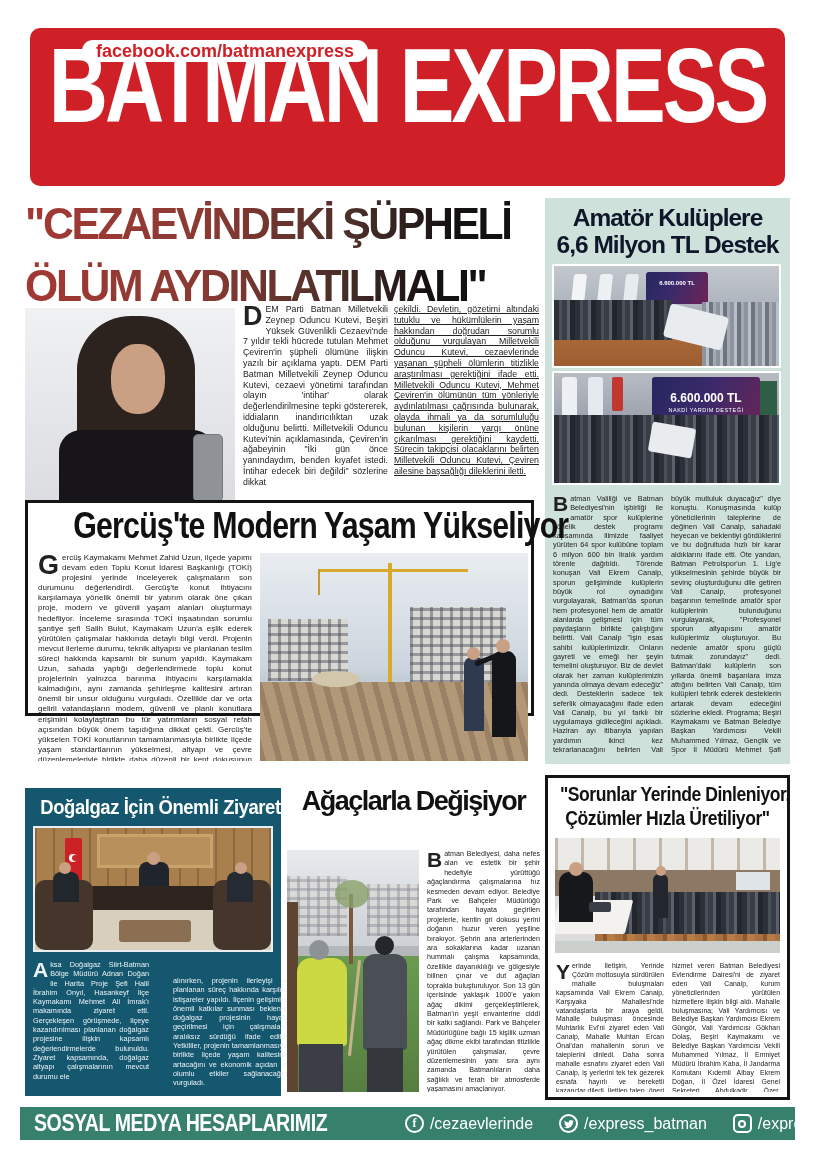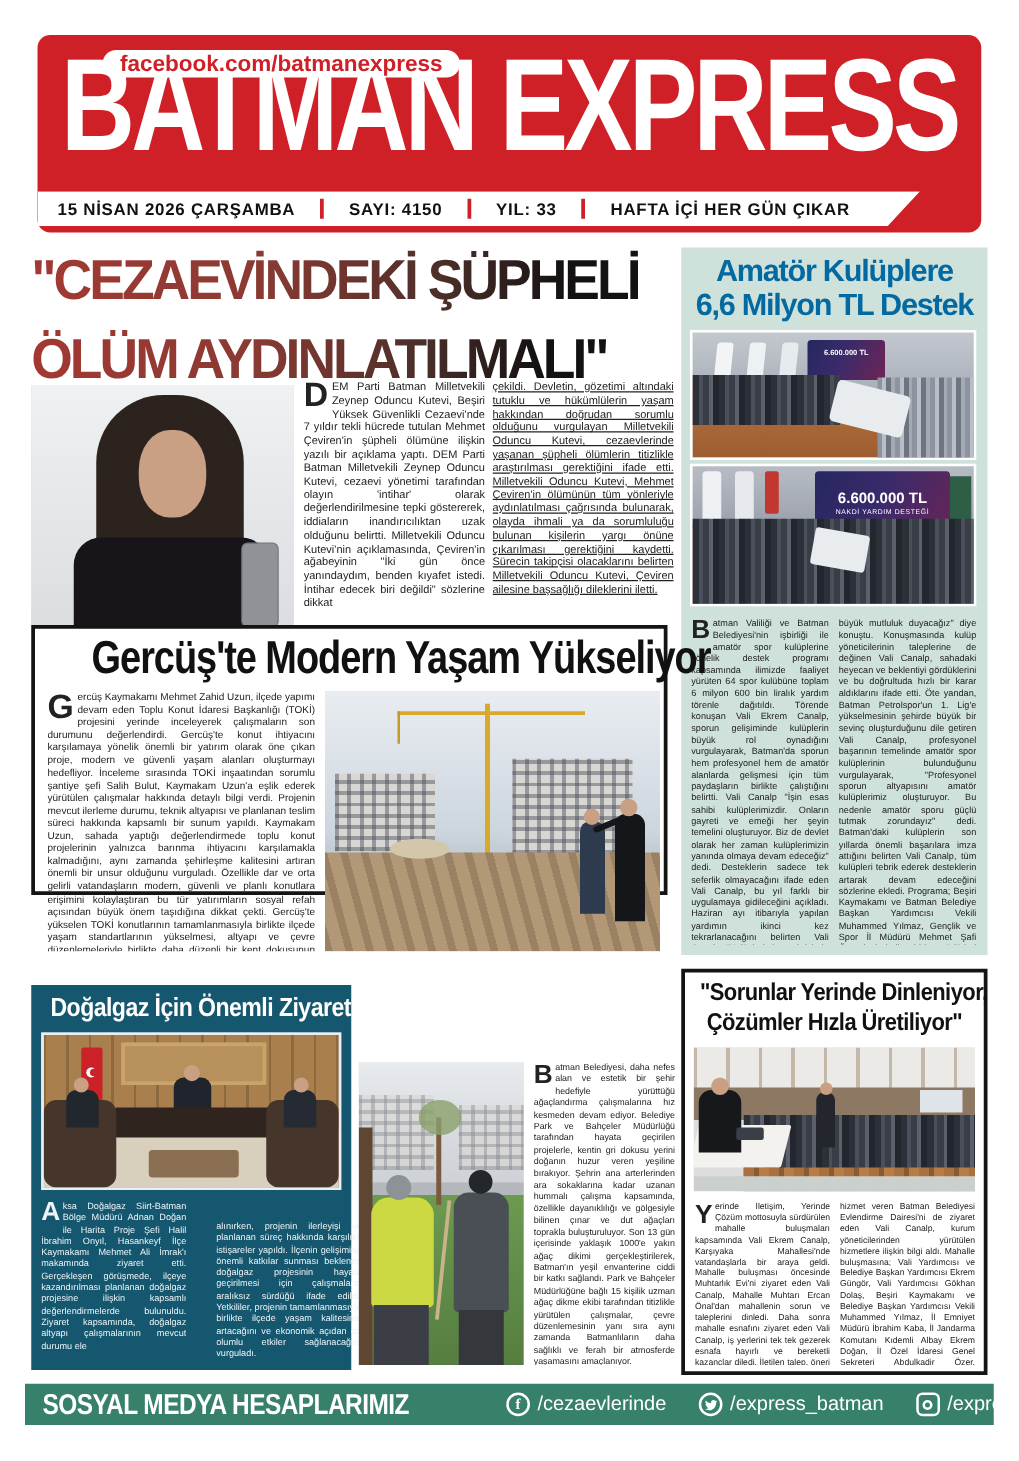--- a/index.html
+++ b/index.html
@@ -35,21 +35,21 @@
   .photo{position:absolute;overflow:hidden;background:#ddd;}
   .ph{position:absolute;}
   .crowd-dark{background:repeating-linear-gradient(90deg,#2c3038 0 5px,#4a4f59 5px 8px,#383d46 8px 13px,#5a616d 13px 16px,#23262d 16px 21px);}
   .crowd-light{background:repeating-linear-gradient(90deg,#8d94a0 0 4px,#b9bfc9 4px 7px,#6e7580 7px 11px,#a3aab4 11px 14px);}
   .win-grid{background-color:#d9d7d2;background-image:
      repeating-linear-gradient(90deg,rgba(70,75,90,.45) 0 3px,transparent 3px 10px),
      repeating-linear-gradient(0deg,rgba(70,75,90,.45) 0 3px,transparent 3px 9px);}
   
   #amator{position:absolute;left:545px;top:198px;width:245px;height:566px;background:#cfe1db;}
   #amator h2{margin:6px 2px 0;text-align:center;font-size:24.5px;line-height:27px;
-     letter-spacing:-1px;color:#0369a1;font-weight:700;}
+     letter-spacing:-1px;color:#0f172a;font-weight:700;}
   
   #gercus{position:absolute;left:25px;top:500px;width:509px;height:216px;background:#fff;
      border:3px solid #141414;box-sizing:border-box;}
   #gercus h2{margin:2px 0 0;text-align:center;font-size:37px;letter-spacing:-1px;color:#111;
      white-space:nowrap;font-weight:700;transform:scaleX(.82);transform-origin:center;}
   
   #dogalgaz{position:absolute;left:25px;top:788px;width:256px;height:308px;background:#15576f;}
   #dogalgaz h2{margin:7px 0 0;text-align:center;color:#fff;font-size:21px;letter-spacing:-.5px;
      white-space:nowrap;font-weight:700;transform:scaleX(.88);transform-origin:center;}
   #kentin{position:absolute;left:287px;top:786px;width:253px;height:310px;}
@@ -78,29 +78,20 @@
      border-radius:3px;color:#fff;text-align:center;}
 </style>
 </head>
 <body>
 
 <div id="page">
 
   <div id="masthead">
     <div class="pill" id="pill-fb">facebook.com/batmanexpress</div>
     <div id="mast-title">BATMAN EXPRESS</div>
-    <div id="datebar">
-      <span class="datebar-item">15 NİSAN 2026 ÇARŞAMBA</span>
-      <span class="datebar-sep"></span>
-      <span class="datebar-item">SAYI: 4150</span>
-      <span class="datebar-sep"></span>
-      <span class="datebar-item">YIL: 33</span>
-      <span class="datebar-sep"></span>
-      <span class="datebar-item">HAFTA İÇİ HER GÜN ÇIKAR</span>
-    </div>
   </div>
 
   <div id="lead-headline">
     <div class="hl-grad">"CEZAEVİNDEKİ ŞÜPHELİ</div>
     <div class="hl-grad">ÖLÜM AYDINLATILMALI"</div>
   </div>
 
   <div class="photo" style="left:25px;top:308px;width:210px;height:192px;">
     <div class="ph" style="inset:0;background:linear-gradient(#f0f1f3,#dcdde1);"></div>
     <div class="ph" style="left:52px;top:8px;width:118px;height:158px;background:#2c231e;border-radius:54px 54px 34px 34px;"></div>
@@ -199,20 +190,21 @@
     </div>
     <p class="smalltext" style="position:absolute;left:8px;top:172px;width:116px;height:128px;margin:0;color:#eaf3f6;">
       <span class="smallcap">A</span><span>ksa Doğalgaz Siirt-Batman Bölge Müdürü Adnan Doğan ile Harita Proje Şefi Halil İbrahim Onyıl, Hasankeyf İlçe Kaymakamı Mehmet Ali İmrak'ı makamında ziyaret etti. Gerçekleşen görüşmede, ilçeye kazandırılması planlanan doğalgaz projesine ilişkin kapsamlı değerlendirmelerde bulunuldu. Ziyaret kapsamında, doğalgaz altyapı çalışmalarının mevcut durumu ele</span>
     </p>
     <p class="smalltext" style="position:absolute;left:132px;top:172px;width:116px;height:128px;margin:16px;color:#eaf3f6;">
       <span>alınırken, projenin ilerleyişi ve planlanan süreç hakkında karşılıklı istişareler yapıldı. İlçenin gelişimine önemli katkılar sunması beklenen doğalgaz projesinin hayata geçirilmesi için çalışmaların aralıksız sürdüğü ifade edildi. Yetkililer, projenin tamamlanmasıyla birlikte ilçede yaşam kalitesinin artacağını ve ekonomik açıdan da olumlu etkiler sağlanacağını vurguladı.</span>
     </p>
   </div>
 
   <div id="kentin">
+    <h2>Ağaçlarla Değişiyor</h2>
     <div class="photo" style="left:0;top:64px;width:132px;height:242px;">
       <div class="ph" style="inset:0;background:linear-gradient(#e8ebee 0%,#d3d6da 30%,#c9ccd1 50%);"></div>
       <div class="ph win-grid" style="left:0;top:26px;width:60px;height:60px;opacity:.55;"></div>
       <div class="ph win-grid" style="left:80px;top:34px;width:52px;height:52px;opacity:.55;"></div>
       <div class="ph" style="left:0;top:96px;width:132px;height:12px;background:#b4b8bc;"></div>
       <div class="ph" style="inset:44% 0 0 0;background:linear-gradient(#6b9a50,#567e40);"></div>
       <div class="ph" style="left:62px;top:44px;width:4px;height:70px;background:#7a5a3e;"></div>
       <div class="ph" style="left:48px;top:30px;width:34px;height:28px;background:#8aa06a;border-radius:50%;opacity:.8;"></div>
       <div class="ph" style="left:0;top:52px;width:11px;height:190px;background:#5f4632;"></div>
       <div class="ph" style="left:10px;top:108px;width:50px;height:88px;background:#ccd943;border-radius:14px 14px 4px 4px;"></div>

